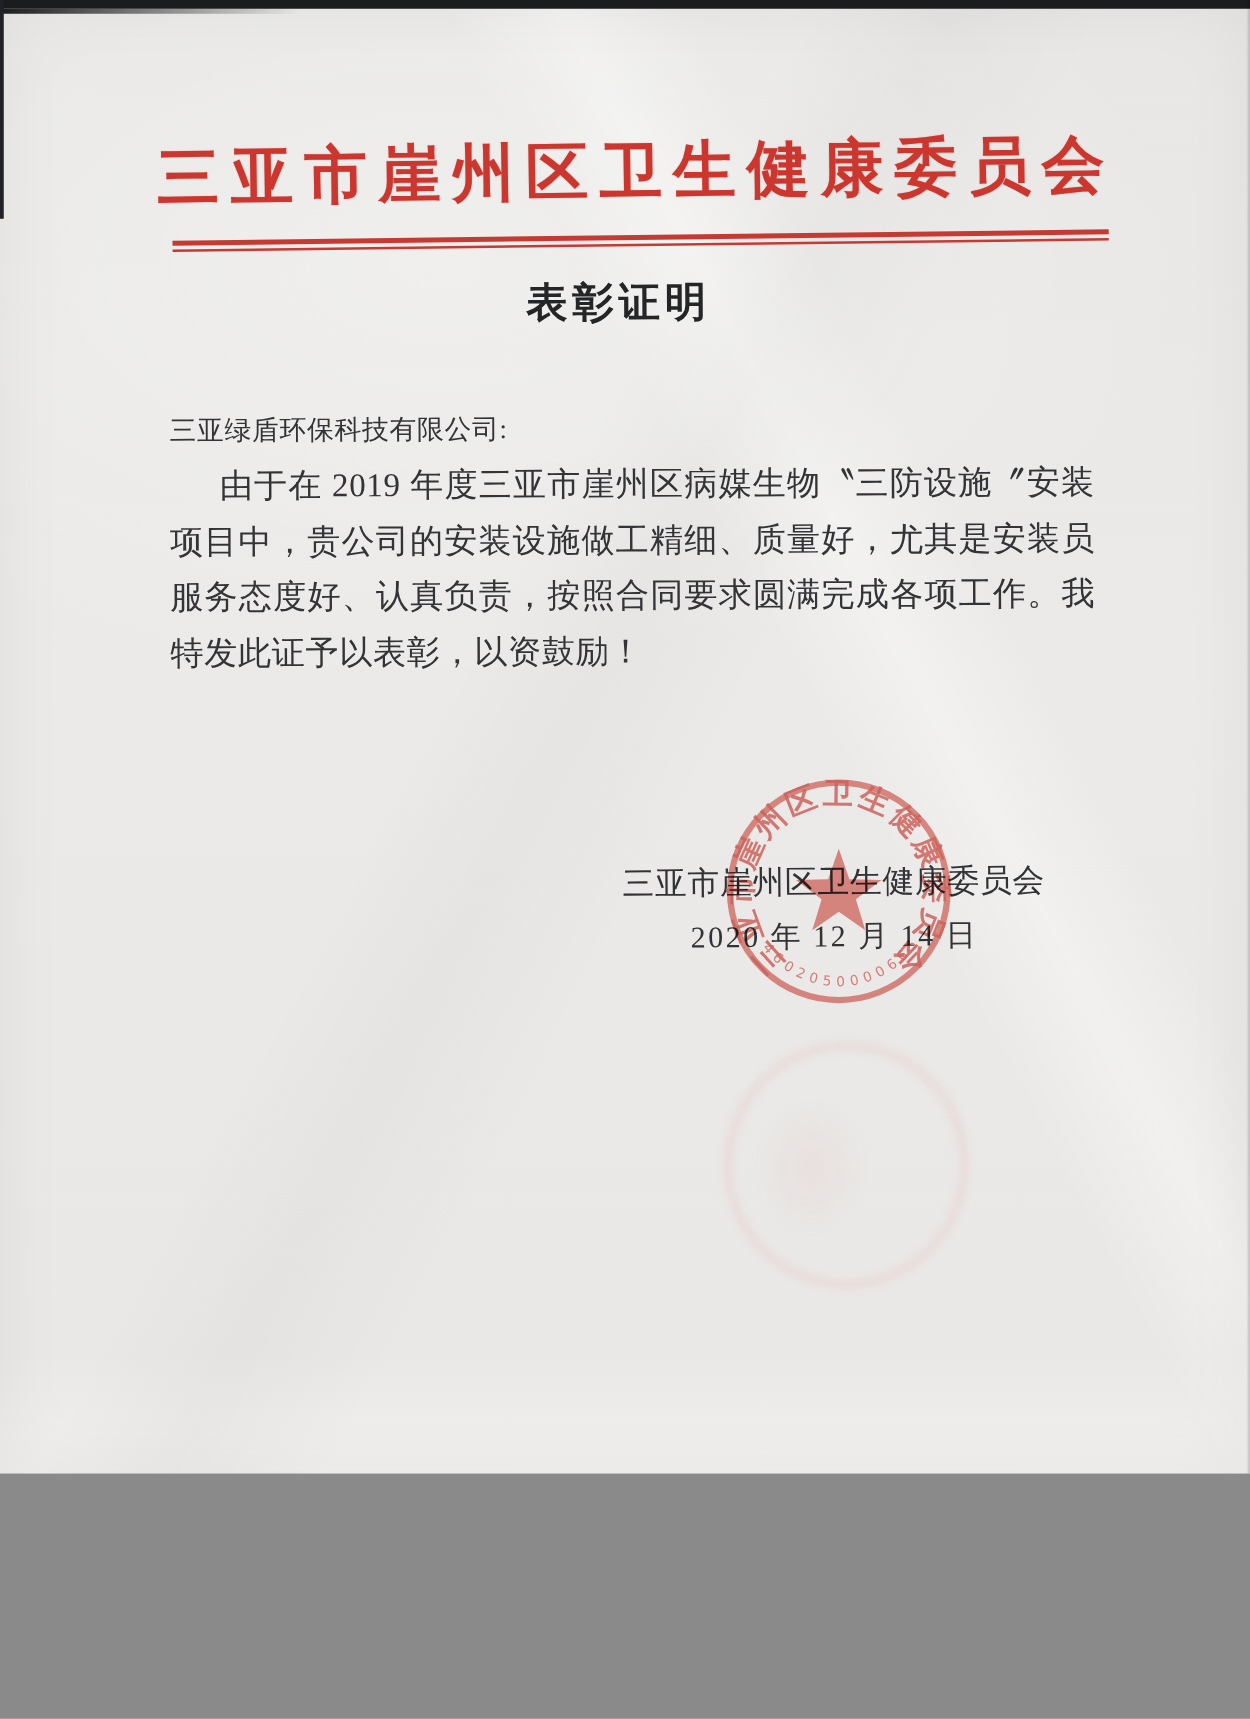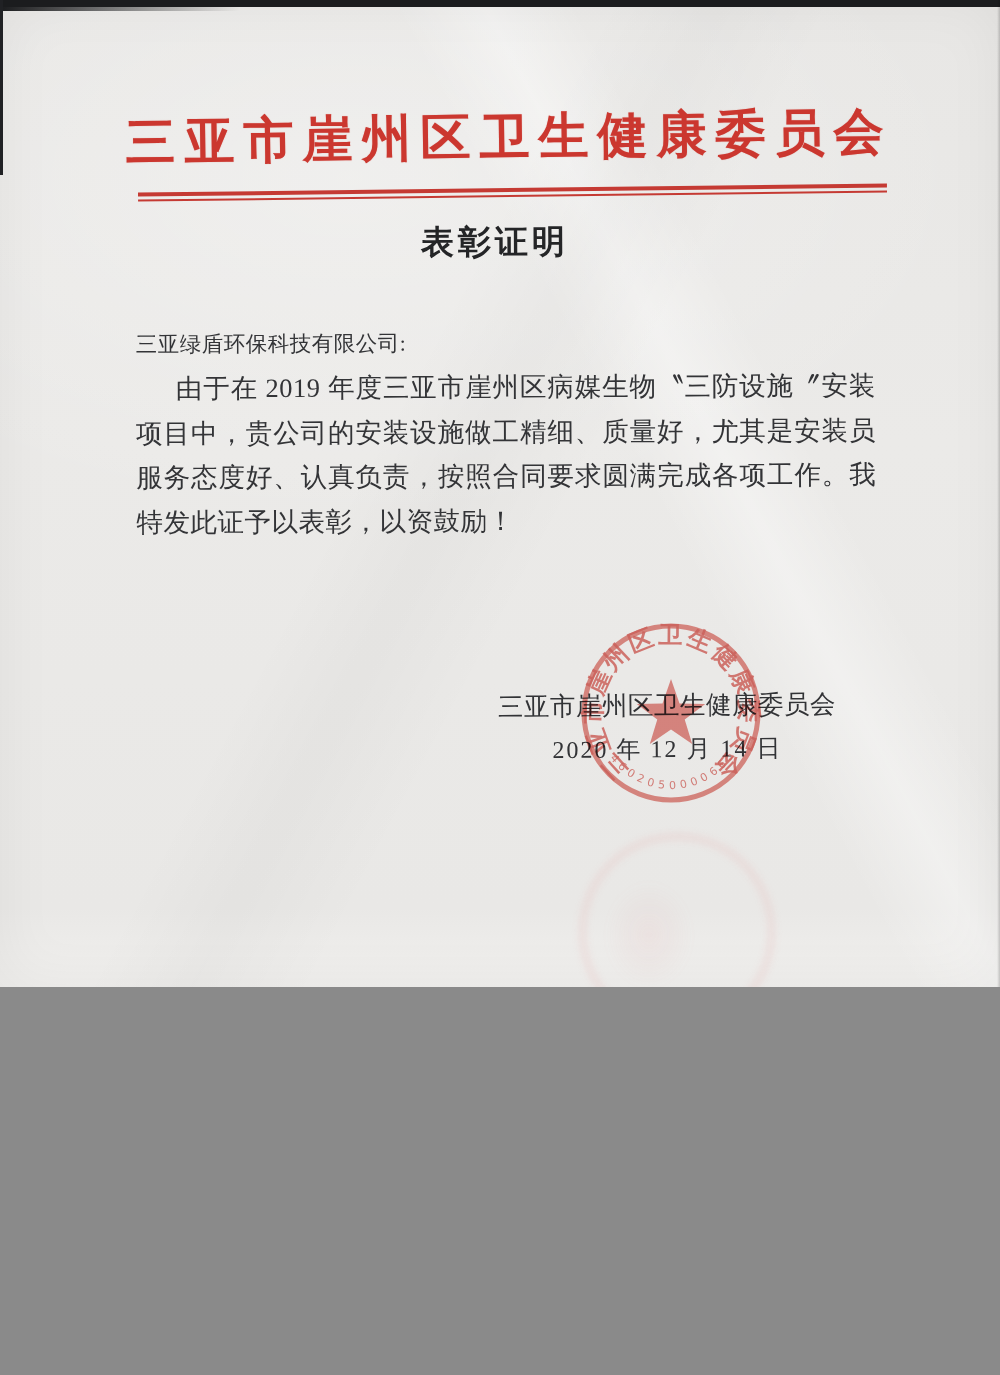--- a/index.html
+++ b/index.html
@@ -1,18 +1,18 @@
 <!DOCTYPE html>
 <html><head>
 <meta charset="utf-8">
 <style>
   html,body{margin:0;padding:0;background:#8a8a8a;}
   .scan{
     position:relative;
-    width:1000px;height:987px;
+    width:1000px;height:1179px;
     margin:0 auto;
     background:
       radial-gradient(ellipse 900px 500px at 35% 18%, rgba(255,255,255,.30), rgba(255,255,255,0) 70%),
       linear-gradient(118deg, rgba(0,0,0,0) 40%, rgba(0,0,0,.025) 47%, rgba(0,0,0,0) 55%),
       linear-gradient(62deg, rgba(255,255,255,0) 60%, rgba(255,255,255,.35) 66%, rgba(255,255,255,0) 72%),
       linear-gradient(180deg,#e8e7e5 0%,#ebeae8 45%,#e9e8e6 92%,#f1f0ee 100%);
     overflow:hidden;
     font-family:"Liberation Serif","DejaVu Serif",serif;
     box-shadow: inset 0 0 60px rgba(0,0,0,.05);
   }

